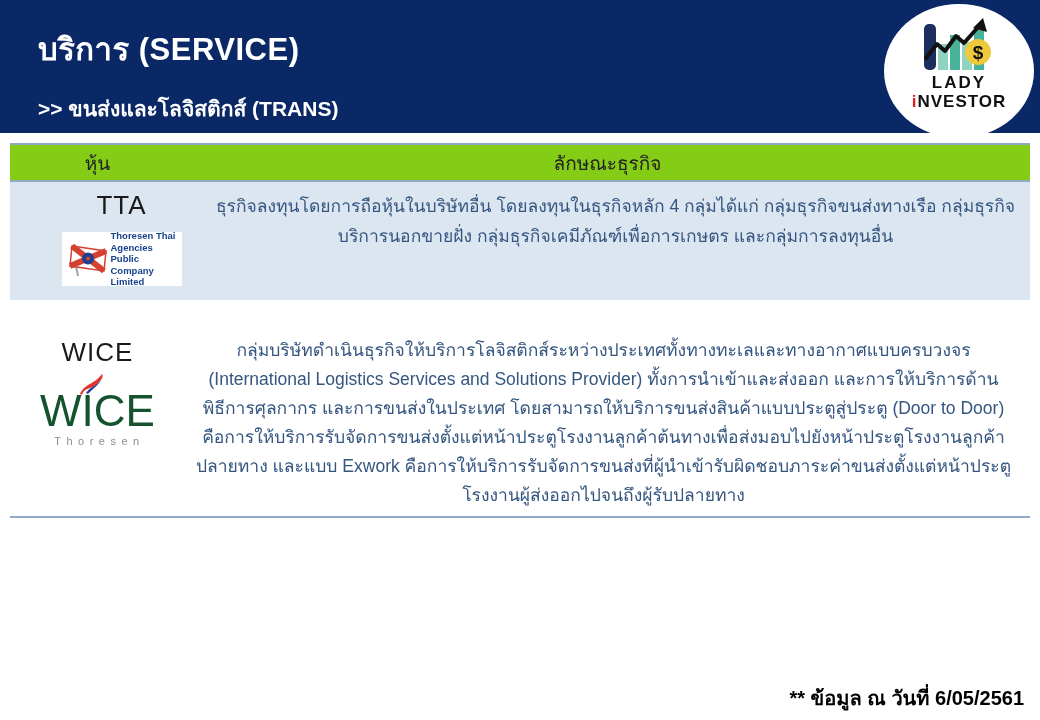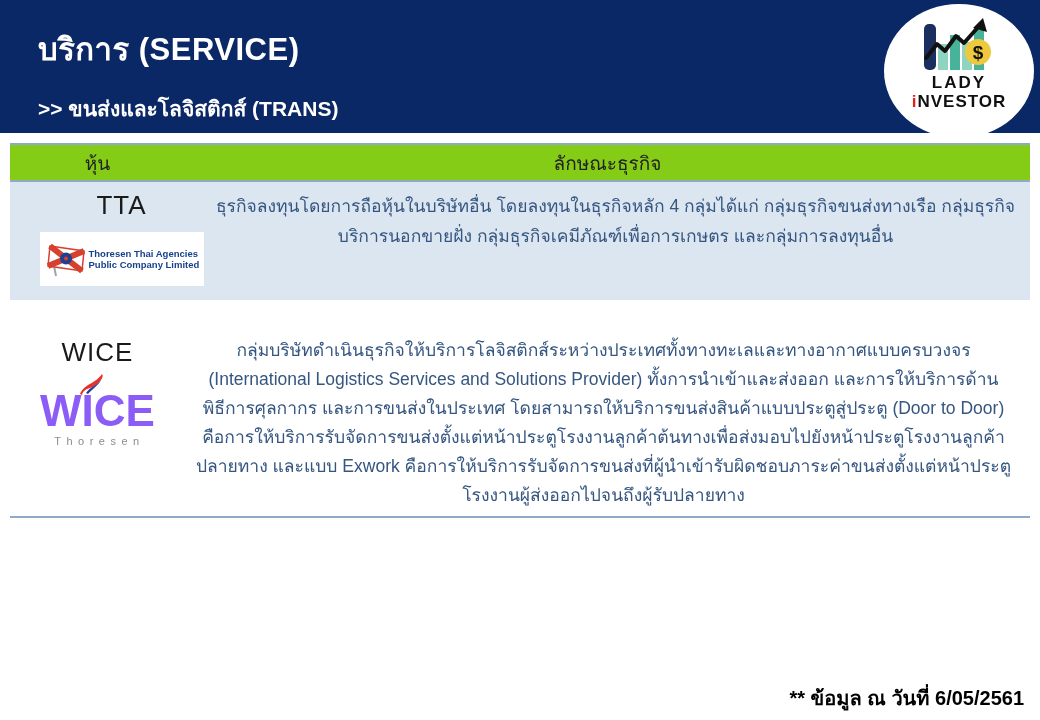--- a/index.html
+++ b/index.html
@@ -27,27 +27,27 @@
   .col-desc { flex:1; }
   .trow { display:flex; }
   .row-tta { background:#dce6f1; min-height:118px;padding-left:24px; }
   .row-wice { background:#ffffff; min-height:147px; border-bottom:2px solid #8fa9c7;margin-top:29px; }
   .td-symbol { width:175px; flex:none; display:flex; flex-direction:column; align-items:center; padding-top:8px; }
   .symbol { font-size:26px; color:#1a1a1a; letter-spacing:1px; line-height:30px; }
   .desc-text { flex:1; font-size:17.5px; color:#355680; line-height:29px; padding:7px 14px 6px 6px; text-align:center; }
   .row-tta .desc-text { line-height:30px; padding-top:9px; }
 
   
-  .tta-logo { margin-top:12px; width:164px; height:54px; background:#ffffff; display:flex; align-items:center; padding:2px 3px; box-sizing:border-box; }
+  .tta-logo { margin-top:12px; width:120px; height:54px; background:#ffffff; display:flex; align-items:center; padding:2px 3px; box-sizing:border-box; }
   .tta-flag { width:44px; height:42px; flex:none; }
   .tta-logo-text { font-size:9.5px; font-weight:bold; color:#17418c; line-height:11.5px; text-align:left; padding-left:2px; }
 
   
   .wice-logo { margin-top:22px; text-align:center; position:relative; }
-  .wice-word { font-size:44px; font-weight:bold; color:#8b5cf6; line-height:44px; letter-spacing:0px; position:relative; display:inline-block; }
+  .wice-word { font-size:44px; font-weight:normal; color:#14532d; line-height:44px; letter-spacing:0px; position:relative; display:inline-block; }
   .wice-i { position:relative; display:inline-block; }
   .wice-flame { position:absolute; left:-4px; top:-16px; width:30px; height:22px; }
   .wice-sub { font-size:11px; color:#8c8c8c; letter-spacing:5.5px; line-height:14px; margin-top:1px; padding-left:4px; }
 
   
   .footer-note { position:absolute; right:16px; bottom:6px; font-size:20px; font-weight:bold; color:#000000; }
 </style>
 </head>
 <body>
 

